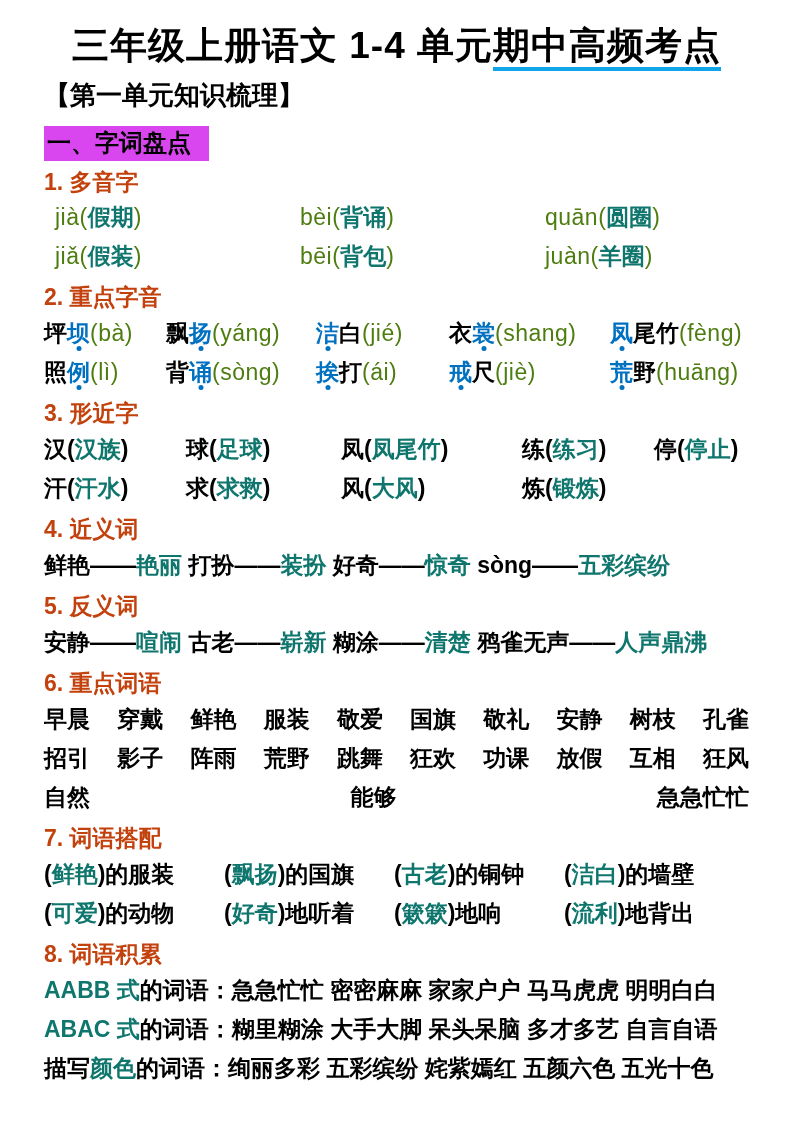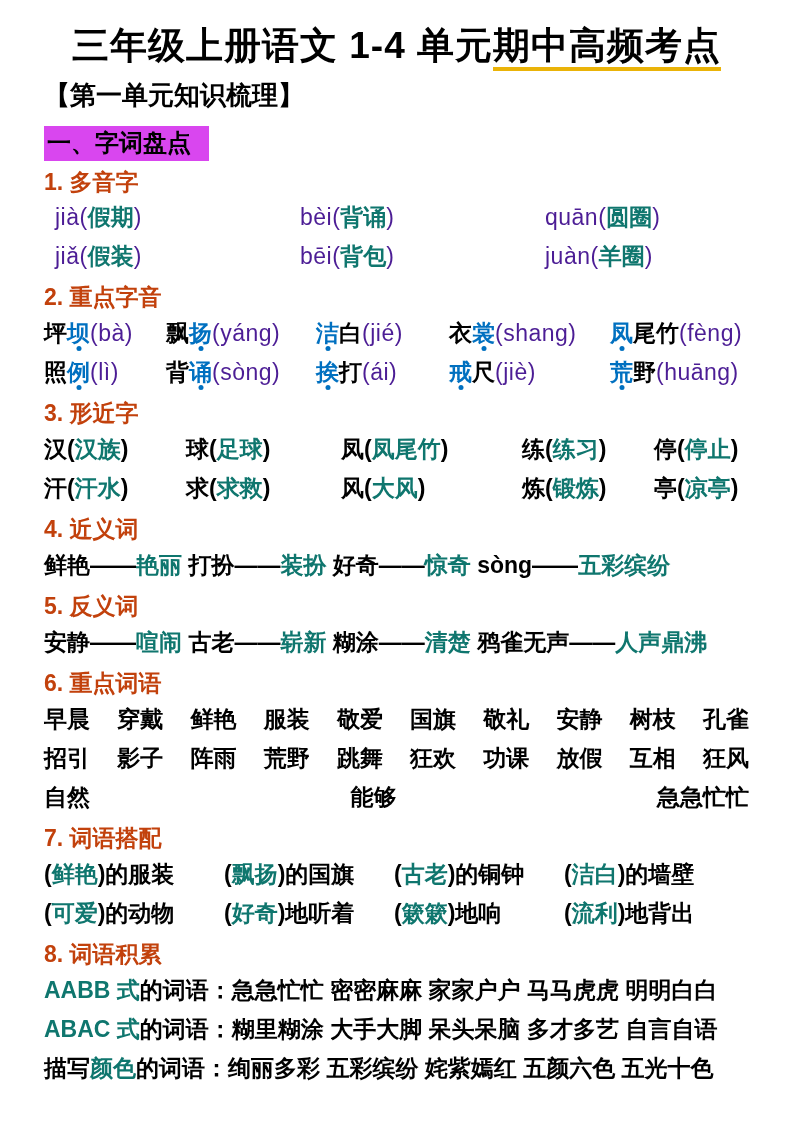--- a/index.html
+++ b/index.html
@@ -10,21 +10,21 @@
     padding:24px 44px 0 44px;
     background:#ffffff;
     font-family:"Liberation Sans","DejaVu Sans",sans-serif;
     color:#000;
     overflow:hidden;
   }
   .title {
     font-size:37px; font-weight:800; text-align:center;
     letter-spacing:1px; line-height:1.2; white-space:nowrap;
   }
-  .title .hl { border-bottom:4px solid #eab308; padding-bottom:1px; }
+  .title .hl { border-bottom:4px solid #0ea5e9; padding-bottom:1px; }
   .subtitle {
     font-size:26px; font-weight:800; text-align:left;
     margin-top:12px; line-height:1.2;
   }
   .banner-wrap { margin-top:14px; }
   .banner {
     display:inline-block; background:#d946ef;
     font-size:24px; font-weight:800;
     padding:2px 18px 3px 3px; line-height:1.25;
   }
@@ -44,21 +44,21 @@
   .row.indent { padding-left:11px; }
   .group { display:inline-block; }
   .seg-k  { color:#000000; }
   .seg-b  { color:#0f766e; }
   .seg-bd { color:#0070c0; position:relative; }
   .seg-bd::after {
     content:""; position:absolute; left:50%; bottom:-5px;
     width:5px; height:5px; border-radius:50%;
     background:#0070c0; transform:translateX(-50%);
   }
-  .seg-p  { color:#4c1d95; font-weight:500; letter-spacing:0.5px; }
+  .seg-p  { color:#4d7c0f; font-weight:500; letter-spacing:0.5px; }
 </style>
 </head>
 <body>
 
 <div class="page">
   <div class="title"><span>三年级上册语文 1-4 单元</span><span class="hl">期中高频考点</span></div>
 
   <div class="subtitle">【第一单元知识梳理】</div>
 
   <div class="banner-wrap">
@@ -98,21 +98,20 @@
         <span class="group"><span class="seg-k">球(</span><span class="seg-b">足球</span><span class="seg-k">)</span></span>
         <span class="group"><span class="seg-k">凤(</span><span class="seg-b">凤尾竹</span><span class="seg-k">)</span></span>
         <span class="group"><span class="seg-k">练(</span><span class="seg-b">练习</span><span class="seg-k">)</span></span>
         <span class="group"><span class="seg-k">停(</span><span class="seg-b">停止</span><span class="seg-k">)</span></span>
       </div>
       <div class="row grid" style="grid-template-columns: 142px 155px 181px 132px auto;">
         <span class="group"><span class="seg-k">汗(</span><span class="seg-b">汗水</span><span class="seg-k">)</span></span>
         <span class="group"><span class="seg-k">求(</span><span class="seg-b">求救</span><span class="seg-k">)</span></span>
         <span class="group"><span class="seg-k">风(</span><span class="seg-b">大风</span><span class="seg-k">)</span></span>
         <span class="group"><span class="seg-k">炼(</span><span class="seg-b">锻炼</span><span class="seg-k">)</span></span>
-        <span class="group"><span class="seg-k">亭(</span><span class="seg-b">凉亭</span><span class="seg-k">)</span></span>
       </div>
       <div class="sec-heading">4. 近义词</div>
       <div class="row inline"><span class="group"><span class="seg-k">鲜艳——</span><span class="seg-b">艳丽</span><span class="seg-k"> 打扮——</span><span class="seg-b">装扮</span><span class="seg-k"> 好奇——</span><span class="seg-b">惊奇</span><span class="seg-k"> sòng——</span><span class="seg-b">五彩缤纷</span></span></div>
       <div class="sec-heading">5. 反义词</div>
       <div class="row inline"><span class="group"><span class="seg-k">安静——</span><span class="seg-b">喧闹</span><span class="seg-k"> 古老——</span><span class="seg-b">崭新</span><span class="seg-k"> 糊涂——</span><span class="seg-b">清楚</span><span class="seg-k"> 鸦雀无声——</span><span class="seg-b">人声鼎沸</span></span></div>
       <div class="sec-heading">6. 重点词语</div>
       <div class="row spread">
         <span class="group"><span class="seg-k">早晨</span></span>
         <span class="group"><span class="seg-k">穿戴</span></span>
         <span class="group"><span class="seg-k">鲜艳</span></span>

